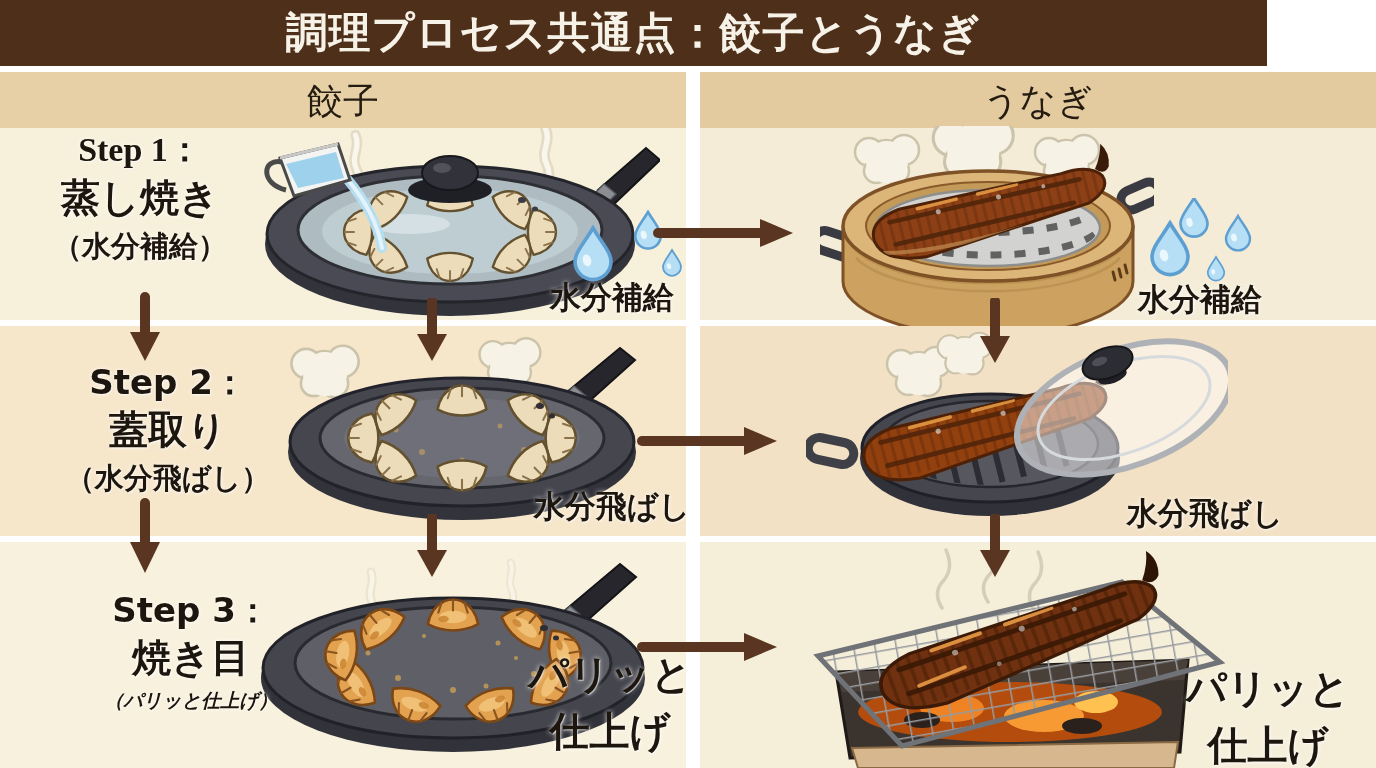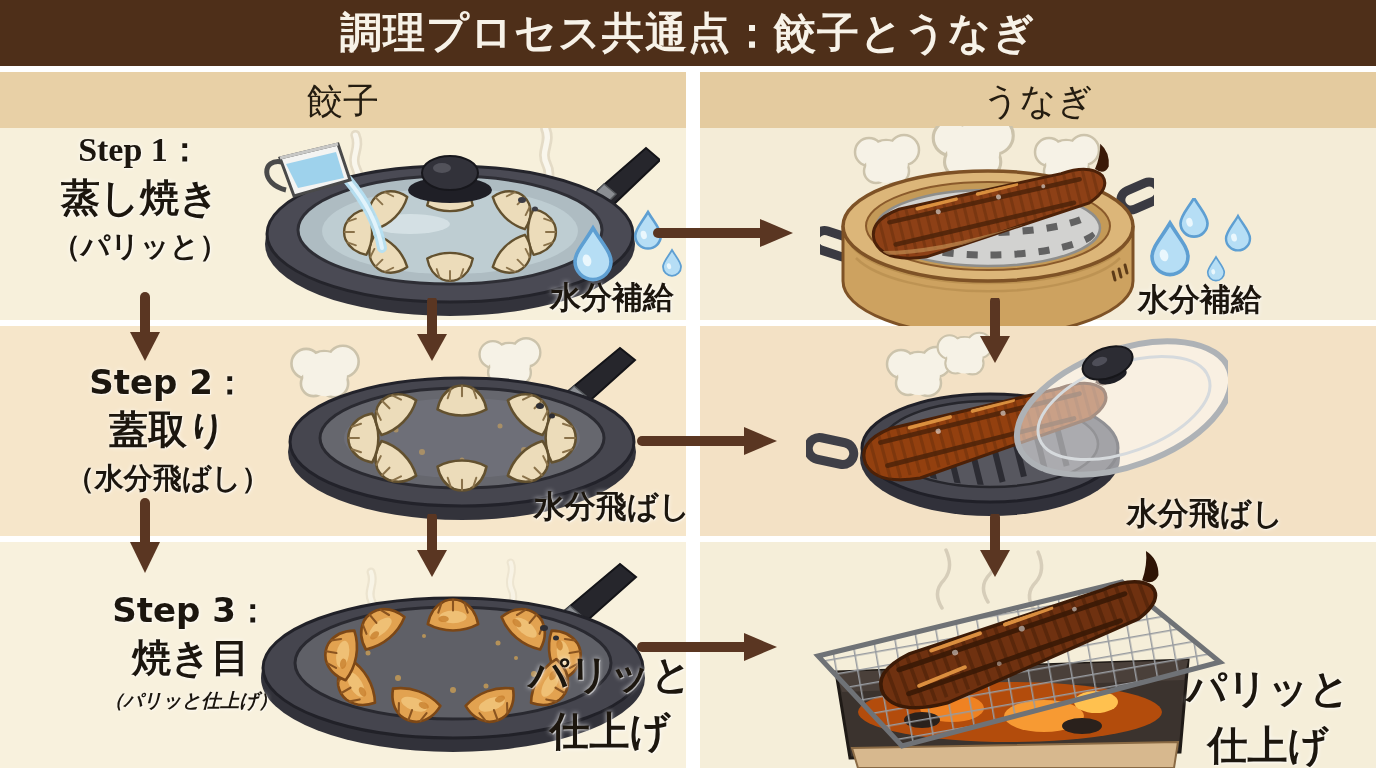--- a/index.html
+++ b/index.html
@@ -1,19 +1,19 @@
 <!DOCTYPE html>
 <html><head>
 <meta charset="utf-8">
 <style>
   html,body{margin:0;padding:0;background:#ffffff;}
   #app{position:relative;width:1376px;height:768px;background:#ffffff;overflow:hidden;
        font-family:"DejaVu Sans","Liberation Sans",sans-serif;}
   .panel{position:absolute;z-index:0;}
-  .titlebar{left:0;top:0;width:1376px;height:66px;background:#4e2f19;z-index:1;
+  .titlebar{left:0;top:0;width:1267px;height:66px;background:#4e2f19;z-index:1;
             display:flex;align-items:center;justify-content:center;}
   .titlebar .t{color:#f7f2e8;font-size:42px;font-weight:bold;letter-spacing:1px;}
   .hdr{height:58px;top:72px;display:flex;align-items:center;justify-content:center;
        font-size:36px;font-weight:normal;color:#241c10;}
   .hdrL{left:0;width:686px;background:#e8d0a6;}
   .hdrR{left:700px;width:676px;background:#e4cb9f;}
   .r1L{left:0;top:128px;width:686px;height:192px;background:#f7f0db;}
   .r1R{left:700px;top:128px;width:676px;height:192px;background:#f4ecd7;}
   .r2L{left:0;top:326px;width:686px;height:210px;background:#f6e6ca;}
   .r2R{left:700px;top:326px;width:676px;height:210px;background:#f3e1c5;}
@@ -79,21 +79,21 @@
   <div class="panel r1L"></div>
   <div class="panel r1R"></div>
   <div class="panel r2L"></div>
   <div class="panel r2R"></div>
   <div class="panel r3L"></div>
   <div class="panel r3R"></div>
 
   <div class="txt step" style="left:0;top:130px;font-family:Liberation Serif, serif;">
     <div class="l1">Step 1：</div>
     <div class="l2">蒸し焼き</div>
-    <div class="l3">（パリッと）</div>
+    <div class="l3">（水分補給）</div>
   </div>
   <div class="txt step" style="left:0;top:362px;padding-left:28px;">
     <div class="l1">Step 2：</div>
     <div class="l2">蓋取り</div>
     <div class="l3">（水分飛ばし）</div>
   </div>
   <div class="txt step step3" style="left:0;top:590px;width:290px;padding-left:46px;">
     <div class="l1">Step 3：</div>
     <div class="l2">焼き目</div>
     <div class="l3">（パリッと仕上げ）</div>

